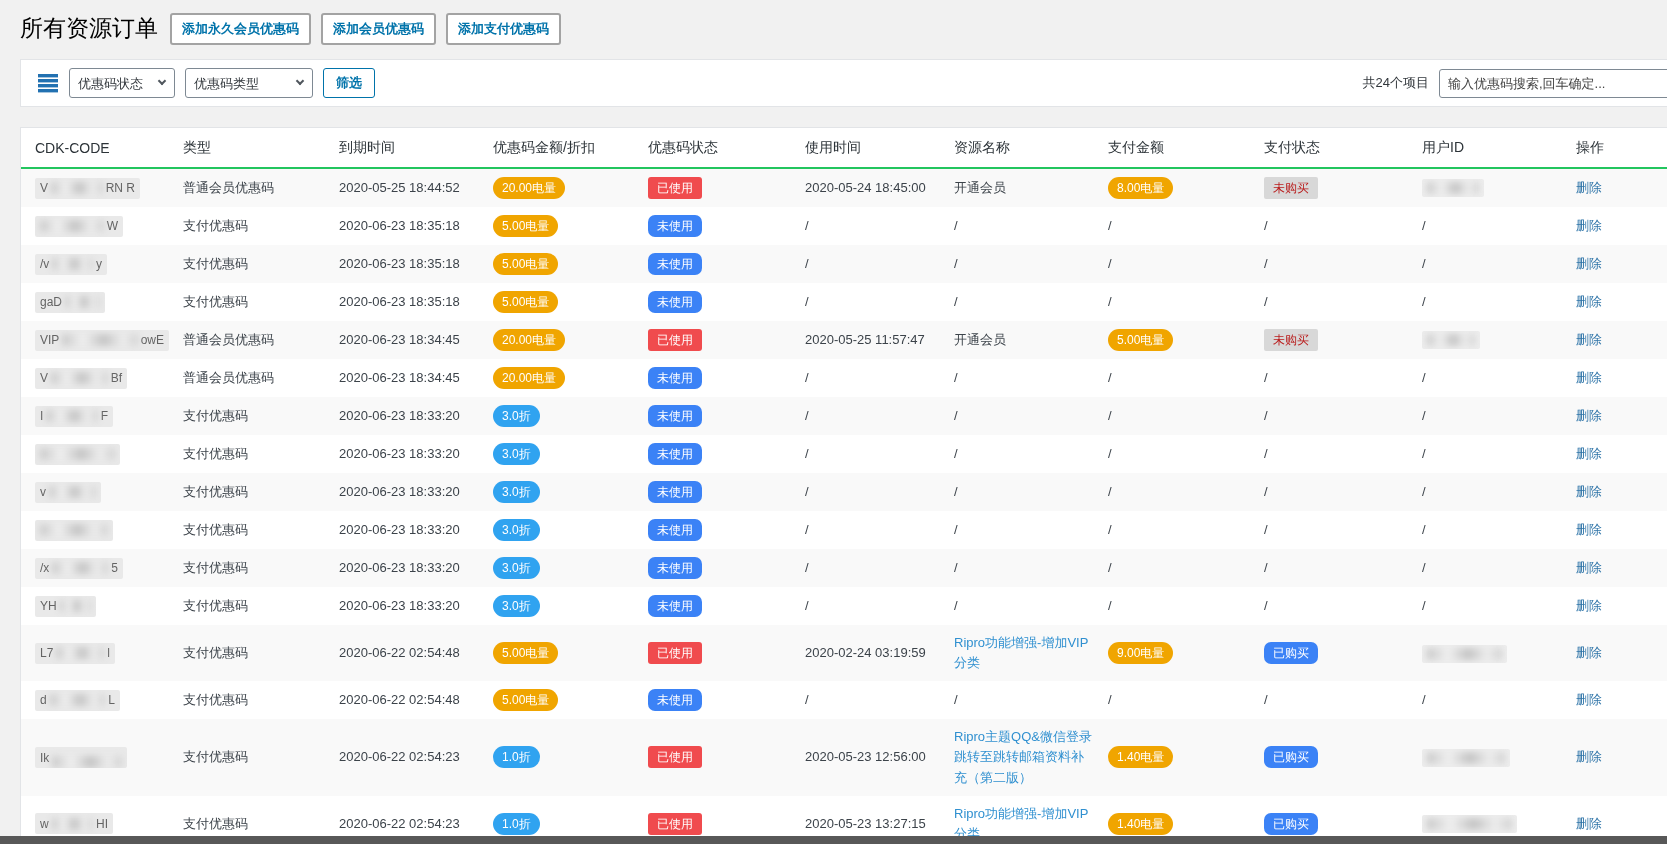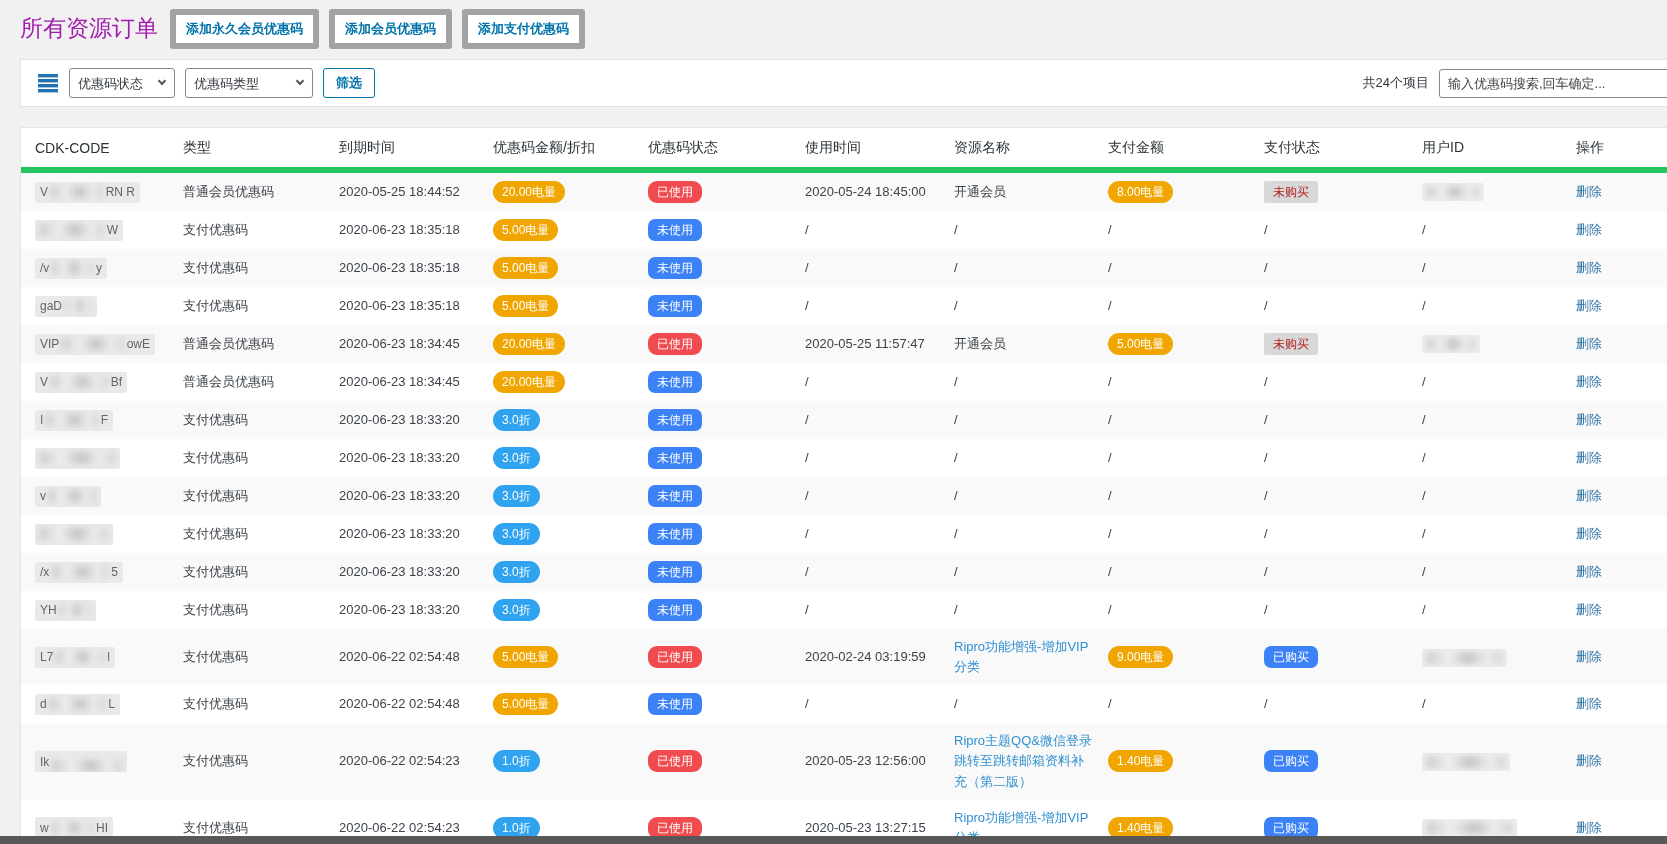--- a/index.html
+++ b/index.html
@@ -6,25 +6,25 @@
   html,body { margin:0; padding:0; }
   body {
     width:1667px; height:844px; overflow:hidden; position:relative;
     background:#f1f1f1; color:#32373c;
     font-family:"Liberation Sans", sans-serif; font-size:13px;
   }
   .page { padding:12px 0 0 20px; }
 
   
   .page-header { display:flex; align-items:center; gap:12px; height:34px; }
-  .page-title { font-size:23px; font-weight:400; color:#a21caf; margin:0; line-height:1.3; white-space:nowrap; }
+  .page-title { font-size:23px; font-weight:400; color:#000000; margin:0; line-height:1.3; white-space:nowrap; }
   .page-actions { display:inline-flex; gap:10px; }
   .action-btn {
     display:inline-block; padding:5px 10px; background:#fff;
-    border:6px solid #a3a3a3; border-radius:3px; color:#0073aa;
+    border:2px solid #a3a3a3; border-radius:3px; color:#0073aa;
     font-size:13px; font-weight:700; text-decoration:none; cursor:pointer; white-space:nowrap;
   }
 
   
   .toolbar {
     margin-top:13px; width:1690px; height:48px; background:#fff;
     border:1px solid #e2e4e7; display:flex; align-items:center; padding:0 20px 0 16px;
   }
   .toolbar-left { display:flex; align-items:center; gap:10px; }
   .list-icon { width:22px; height:20px; display:inline-block; }
@@ -51,31 +51,31 @@
     width:250px; height:29px; border:1px solid #7e8993; border-radius:3px;
     padding:0 8px; font-size:13px; color:#32373c; font-family:"Liberation Sans",sans-serif;
   }
   .search-input::placeholder { color:#444; opacity:1; }
 
   
   .table-card { margin-top:20px; width:1690px; background:#fff; border:1px solid #e2e4e7; }
   table.coupons { width:1688px; border-collapse:collapse; table-layout:fixed; }
   table.coupons th {
     text-align:left; font-weight:400; font-size:14px; color:#2c3338;
-    padding:11px 8px 10px 8px; border-bottom:6px solid #22c55e; white-space:nowrap;
+    padding:11px 8px 10px 8px; border-bottom:2px solid #22c55e; white-space:nowrap;
   }
   table.coupons td { padding:8px 8px; font-size:13px; color:#3c434a; vertical-align:middle; line-height:1.55; }
   table.coupons th:first-child, table.coupons td:first-child { padding-left:14px; }
   tbody tr:nth-child(odd) { background:#f9f9f9; }
 
   
   .pill { display:inline-block; color:#fff; font-size:12px; line-height:1; padding:5px 9px; white-space:nowrap; }
   .pill-amber { background:#f0a500; border-radius:11px; }
   .pill-blue  { background:#30a3f0; border-radius:11px; }
-  .pill-red   { background:#f04b4e; border-radius:9px; }
+  .pill-red   { background:#f04b4e; border-radius:3px; }
   .pill-green { background:#3b82f6; border-radius:7px; }
   .pill-gray  { background:#d8d8d8; color:#b91c1c; border-radius:2px; }
 
   
   .mask {
     display:inline-flex; align-items:center; gap:3px; height:21px;
     background:#e9e9e9; border-radius:2px; padding:0 5px; overflow:hidden; vertical-align:middle;
   }
   .mask .frag { font-size:12px; color:#636363; white-space:nowrap; }
   .smudge {
@@ -211,37 +211,37 @@
             <td><span class="pill pill-amber">5.00电量</span></td>
             <td><span class="pill pill-green">未使用</span></td>
             <td>/</td>
             <td><span class="slash">/</span></td>
             <td><span class="slash">/</span></td>
             <td><span class="slash">/</span></td>
             <td><span class="slash">/</span></td>
             <td><a class="del-link">删除</a></td>
           </tr>
           <tr>
-            <td><span class="mask" style="width: 62px; text-align: right;">
+            <td><span class="mask" style="width: 70px; text-align: right;">
                 <span class="frag">gaD</span>
                 <span class="smudge"></span>
               </span></td>
             <td>支付优惠码</td>
             <td>2020-06-23 18:35:18</td>
             <td><span class="pill pill-amber">5.00电量</span></td>
             <td><span class="pill pill-green">未使用</span></td>
             <td>/</td>
             <td><span class="slash">/</span></td>
             <td><span class="slash">/</span></td>
             <td><span class="slash">/</span></td>
             <td><span class="slash">/</span></td>
             <td><a class="del-link">删除</a></td>
           </tr>
           <tr>
-            <td><span class="mask" style="width: 120px;">
+            <td><span class="mask" style="width: 134px;">
                 <span class="frag">VIP</span>
                 <span class="smudge"></span>
                 <span class="frag">owE</span>
               </span></td>
             <td>普通会员优惠码</td>
             <td>2020-06-23 18:34:45</td>
             <td><span class="pill pill-amber">20.00电量</span></td>
             <td><span class="pill pill-red">已使用</span></td>
             <td>2020-05-25 11:57:47</td>
             <td>开通会员</td>

